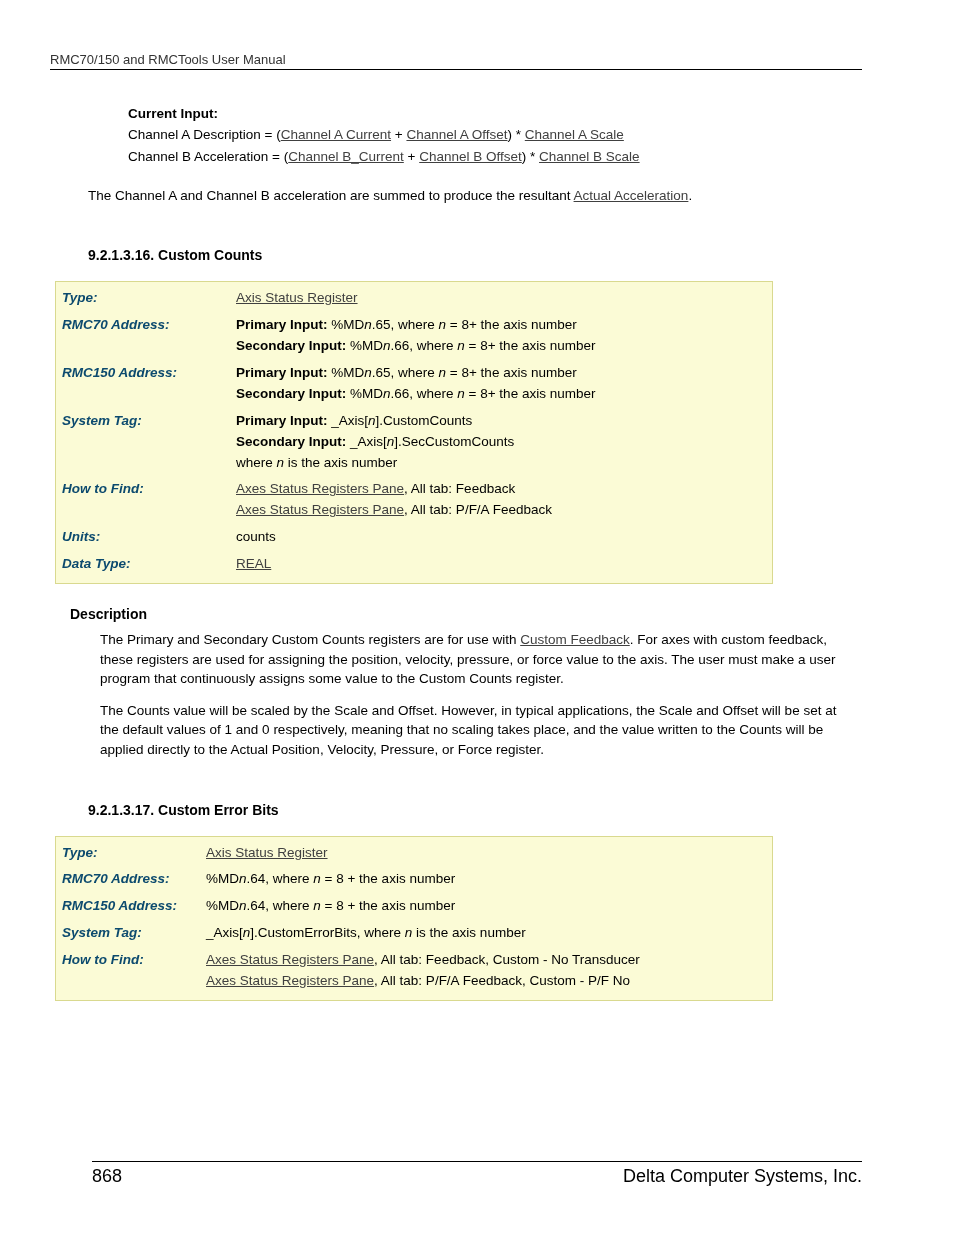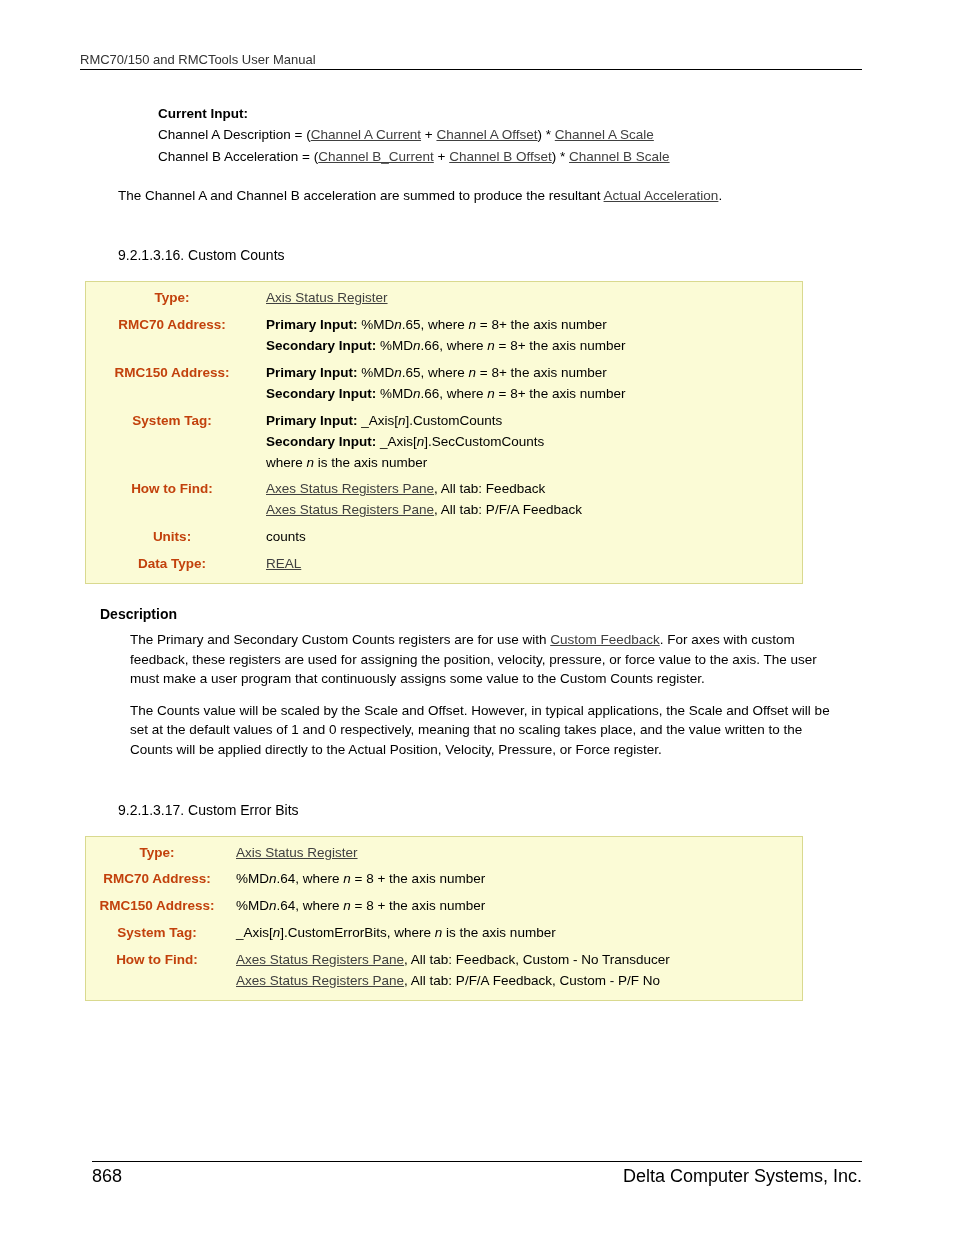--- a/index.html
+++ b/index.html
@@ -7,21 +7,21 @@
     font-size: 13.5px;
     color: #000;
     background: #fff;
     margin: 0;
     padding: 0;
   }
   .page {
     width: 954px;
     min-height: 1235px;
     box-sizing: border-box;
-    padding: 52px 92px 40px 80px;
+    padding: 52px 92px 40px 50px;
     position: relative;
   }
   .header-line {
     font-size: 13px;
     color: #333;
     margin-bottom: 2px;
   }
   .header-rule {
     border: none;
     border-top: 1px solid #000;
@@ -41,21 +41,21 @@
   }
   .link {
     text-decoration: underline;
     color: #404040;
   }
   .body-para {
     margin: 18px 0 14px 38px;
     line-height: 1.45;
   }
   .section-num {
-    font-weight: normal;
+    font-weight: bold;
     margin: 42px 0 18px 38px;
     font-size: 14px;
   }
   .info-table {
     margin-left: 5px;
     background: #FBFBD6;
     border: 1px solid #d9d98f;
     border-collapse: collapse;
     width: 718px;
   }
@@ -65,26 +65,27 @@
     line-height: 1.55;
     font-size: 13.5px;
   }
   .info-table tr:first-child td {
     padding-top: 6px;
   }
   .info-table tr:last-child td {
     padding-bottom: 8px;
   }
   .label-cell {
-    text-align: center;
-    font-weight: bold;
-    color: #c2410c;
+    text-align: left;
+    font-weight: bold;
+    color: #0c4a6e;
     width: 160px;
     white-space: nowrap;
     padding-right: 10px;
+    font-style: italic;
   }
   .label-cell.narrow {
     width: 130px;
   }
   .italic {
     font-style: italic;
   }
   .bold {
     font-weight: bold;
   }

